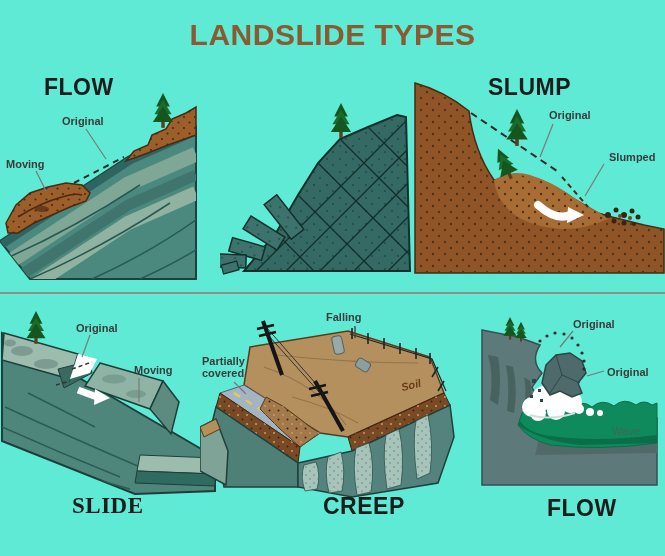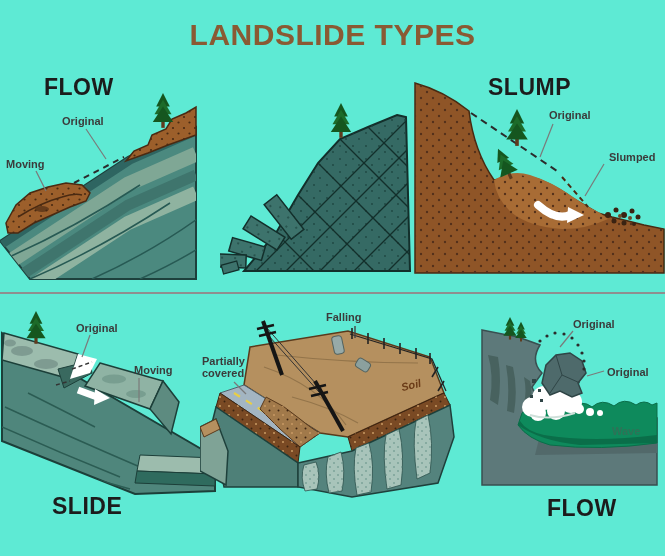--- a/index.html
+++ b/index.html
@@ -208,21 +208,21 @@
       <ellipse cx="136" cy="89" rx="10" ry="4" fill="#789e90"></ellipse>
       <path d="M 163,76 L 179,97 L 171,129 L 150,104 Z" fill="#5d8b80" stroke="#1c3f39" stroke-width="1.5"></path>
       <path d="M 140,150 L 215,153 L 215,169 L 137,166 Z" fill="#9cbcad" stroke="#1c3f39" stroke-width="1"></path>
       <path d="M 137,166 L 215,169 L 215,181 L 135,178 Z" fill="#2f6b5e" stroke="#1c3f39" stroke-width="1"></path>
       <path d="M 78,85 L 97,92" stroke="#ffffff" stroke-width="7" fill="none"></path>
       <polygon points="95,84 110,93 94,100" fill="#ffffff"></polygon>
       <path d="M 90,30 L 82,52" stroke="#7a7a7a" stroke-width="1.2"></path>
       <path d="M 139,73 L 139,97" stroke="#7a7a7a" stroke-width="1.2"></path>
       <use href="#sd-tree" transform="translate(36,38) scale(0.8)"></use>
     </svg>
-    <div class="ptitle" style="left:52px;top:188px;">SLIDE</div>
+    <div class="ptitle" style="left:72px;top:188px;font-family:Liberation Serif, serif;">SLIDE</div>
     <span class="lbl" style="left:76px;top:17px;">Original</span>
     <span class="lbl" style="left:134px;top:59px;">Moving</span>
   </div>
 
   <div class="panel" style="left:200px;top:305px;width:262px;height:225px;">
     <svg viewBox="0 0 262 225" width="262" height="225">
       <defs>
         <pattern id="cr-sdots" width="9" height="9" patternUnits="userSpaceOnUse">
           <circle cx="2" cy="2" r="1" fill="#c89a62"></circle>
             <circle cx="6.5" cy="6.5" r="1" fill="#3d2310"></circle>
@@ -294,20 +294,21 @@
         <line x1="63" y1="16" x2="82" y2="70" stroke="#151515" stroke-width="4"></line>
         <line x1="57" y1="24" x2="74" y2="20" stroke="#151515" stroke-width="2.5"></line>
         <line x1="59" y1="31" x2="76" y2="27" stroke="#151515" stroke-width="2.5"></line>
         <line x1="115" y1="76" x2="143" y2="126" stroke="#151515" stroke-width="4"></line>
         <line x1="109" y1="84" x2="126" y2="80" stroke="#151515" stroke-width="2.5"></line>
         <line x1="111" y1="91" x2="128" y2="87" stroke="#151515" stroke-width="2.5"></line>
       </g>
       <path d="M 155,21 L 155,33" stroke="#444" stroke-width="1.4"></path>
       <path d="M 34,77 L 46,89" stroke="#7a7a7a" stroke-width="1.2"></path>
     </svg>
+    <div class="ptitle" style="left:123px;top:188px;">CREEP</div>
     <span class="lbl" style="left:126px;top:6px;">Falling</span>
     <span class="lbl wrap" style="left:2px;top:50px;">Partially covered</span>
     <span class="lbl soil" style="left:201px;top:74px;">Soil</span>
   </div>
 
   <div class="panel" style="left:480px;top:305px;width:180px;height:225px;">
     <svg viewBox="0 0 180 225" width="180" height="225">
       <defs>
         <g id="fa-tree">
           <rect x="-2" y="-9" width="4" height="10" fill="#5f3a1d"></rect>

